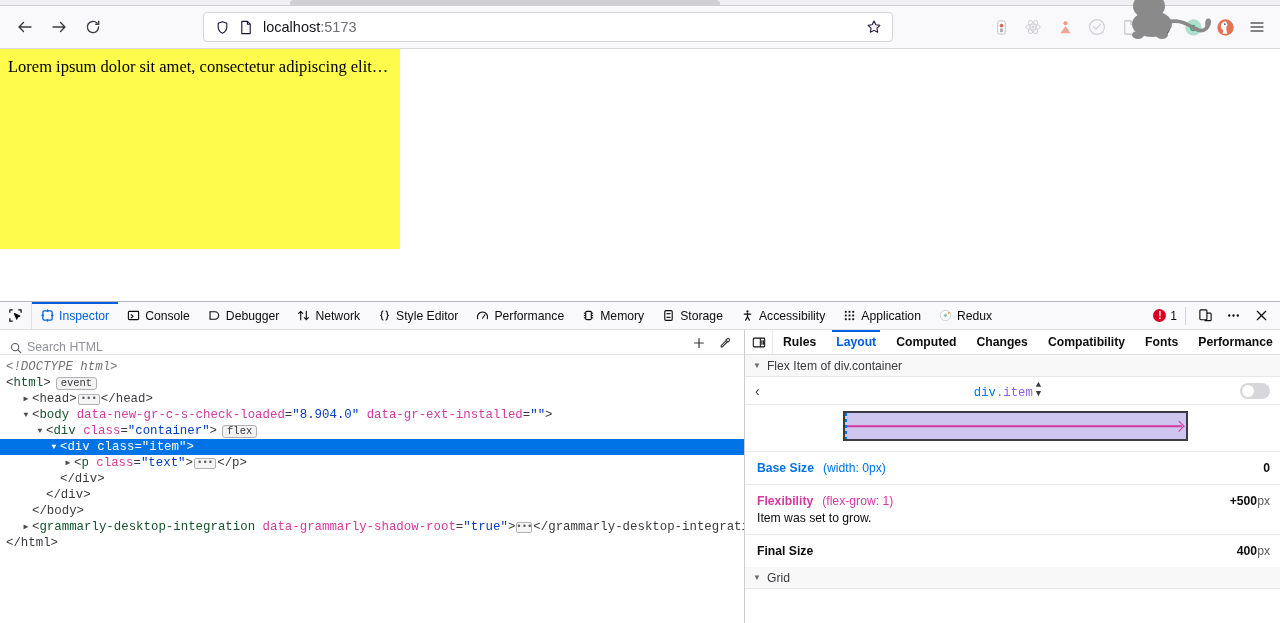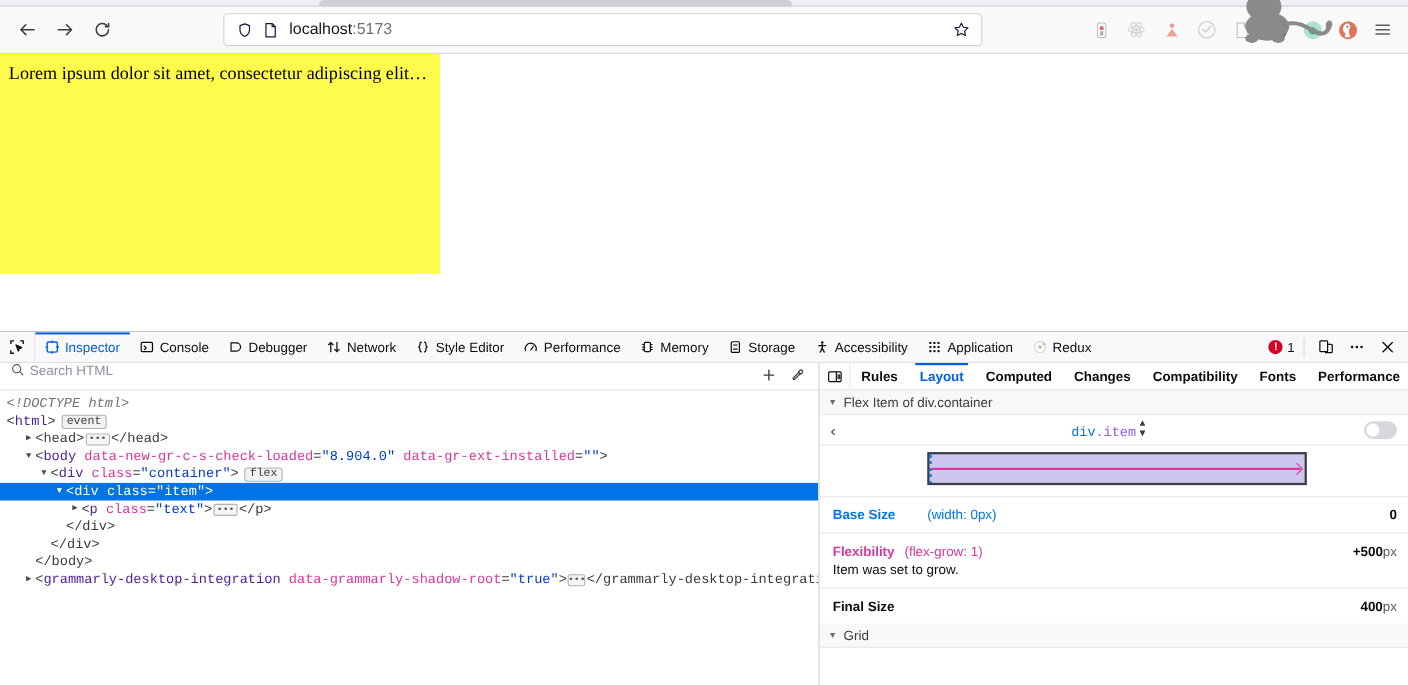--- a/index.html
+++ b/index.html
@@ -141,21 +141,21 @@
 
   #devtools-body { display: flex; flex: 1; overflow: hidden; }
 
   
   #markup-pane {
     width: 745px; display: flex; flex-direction: column;
     border-right: 1px solid #cdcdd0; overflow: hidden;
   }
   #search-bar {
     height: 25px; min-height: 25px;
-    display: flex; align-items: flex-start;
+    display: flex; align-items: flex-end;
     border-bottom: 1px solid #e4e4e6;
     padding: 0 6px;
   }
   #search-icon-wrap { display: flex; align-items: center; padding: 0 5px 0 4px; }
   #search-input {
     flex: 1; border: none; outline: none;
     font-size: 12.3px; font-family: "Liberation Sans", sans-serif;
     color: #0c0c0d; background: transparent;
   }
   #search-input::placeholder { color: #8f8f9d; }
@@ -182,21 +182,21 @@
   }
   .twisty.open::before { content: "▼"; }
   .twisty.closed::before { content: "▶"; }
   .twisty.blank::before { content: ""; }
   .ind0 { padding-left: 6px; }
   .ind1 { padding-left: 20px; }
   .ind2 { padding-left: 34px; }
   .ind3 { padding-left: 48px; }
   .ind4 { padding-left: 62px; }
   .doctype { color: #737373; font-style: italic; }
-  .tag { color: #4c1d95; }
+  .tag { color: #14532d; }
   .tag-dark { color: #3b3b3f; }
   .attr { color: #d4399f; }
   .attrval { color: #003dc0; }
   .punct { color: #3b3b3f; }
   .ellipsis-box {
     display: inline-flex; align-items: center; justify-content: center;
     height: 11px; min-width: 16px; padding: 0 2px;
     border: 1px solid #b1b1b3; border-radius: 2px;
     background: #f5f5f6; color: #5a5a5f;
     font-size: 9px; line-height: 1; margin: 0 1px;
@@ -302,21 +302,21 @@
   .info-row {
     display: flex; align-items: flex-start;
     justify-content: space-between;
     padding: 9px 10px 9px 12px;
     border-top: 1px solid #e8e8ea;
     font-size: 12.2px;
   }
   .info-left { display: flex; flex-direction: column; gap: 3px; }
   .info-line1 { display: flex; gap: 9px; align-items: baseline; }
   .lbl-basesize { color: #0074e8; font-weight: bold; }
-  .val-basesize { color: #0074e8; margin-left: 20px; }
+  .val-basesize { color: #0074e8; }
   .lbl-flexibility { color: #d4399f; font-weight: bold; }
   .val-flexibility { color: #d4399f; }
   .lbl-finalsize { color: #0c0c0d; font-weight: bold; }
   .info-note { color: #0c0c0d; font-size: 12.2px; }
   .info-right { font-size: 12.2px; color: #0c0c0d; white-space: nowrap; }
   .info-right b { font-weight: bold; }
   .unit { color: #5a5a5f; }
 </style>
 </head>
 <body>
@@ -738,20 +738,23 @@
             <span class="tag">grammarly-desktop-integration</span>
             <span>&nbsp;</span>
             <span class="attr">data-grammarly-shadow-root</span>
             <span class="punct">=</span>
             <span class="attrval">"true"</span>
             <span class="punct">&gt;</span>
           <span class="ellipsis-box">•••</span>
           <span class="tag-dark">&lt;/grammarly-desktop-integration&gt;</span>
         </div>
 
+        <div class="mk-row ind0">
+          <span class="tag-dark">&lt;/html&gt;</span>
+        </div>
       </div>
     </div>
 
     <div id="sidebar-pane">
       <div id="sidebar-tabs">
         <div id="sidebar-collapse-btn">
           <svg width="14" height="13" viewBox="0 0 16 14" fill="none" stroke="#0c0c0d" stroke-width="1.2">
             <rect x="1.5" y="2" width="13" height="10" rx="1"></rect>
             <line x1="9.5" y1="2" x2="9.5" y2="12"></line>
             <line x1="11.3" y1="4.3" x2="11.3" y2="9.7"></line>

